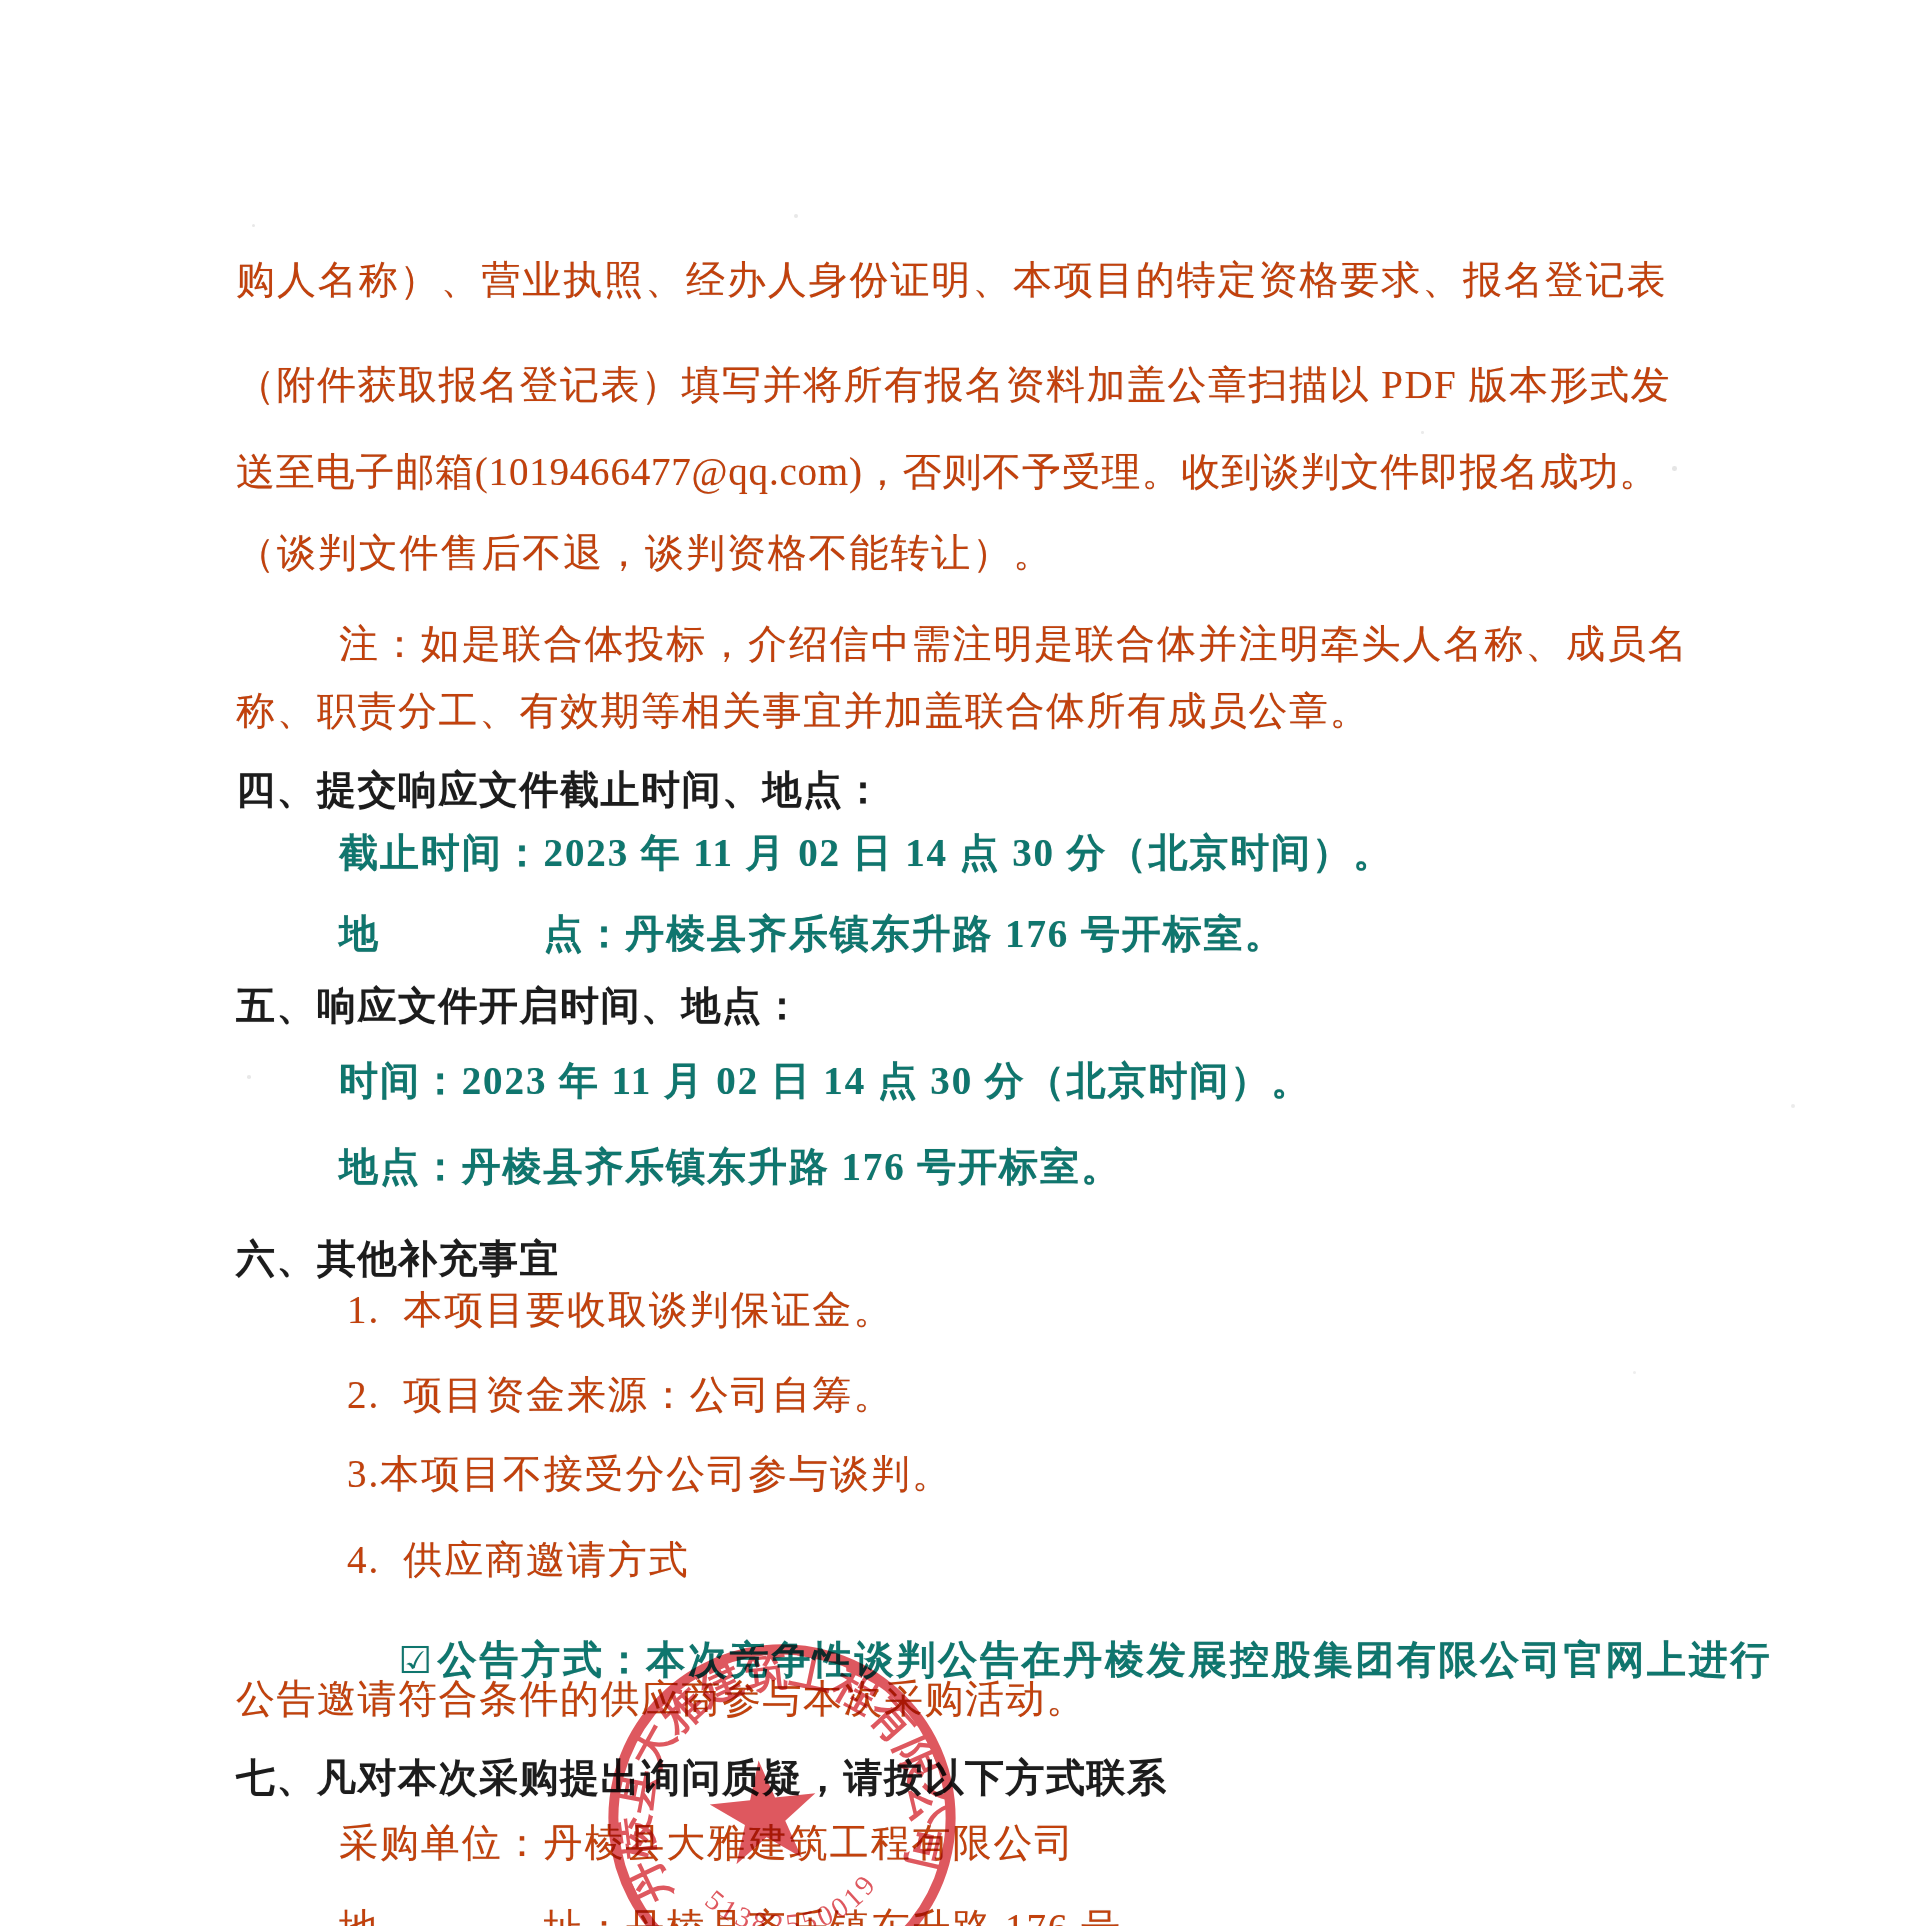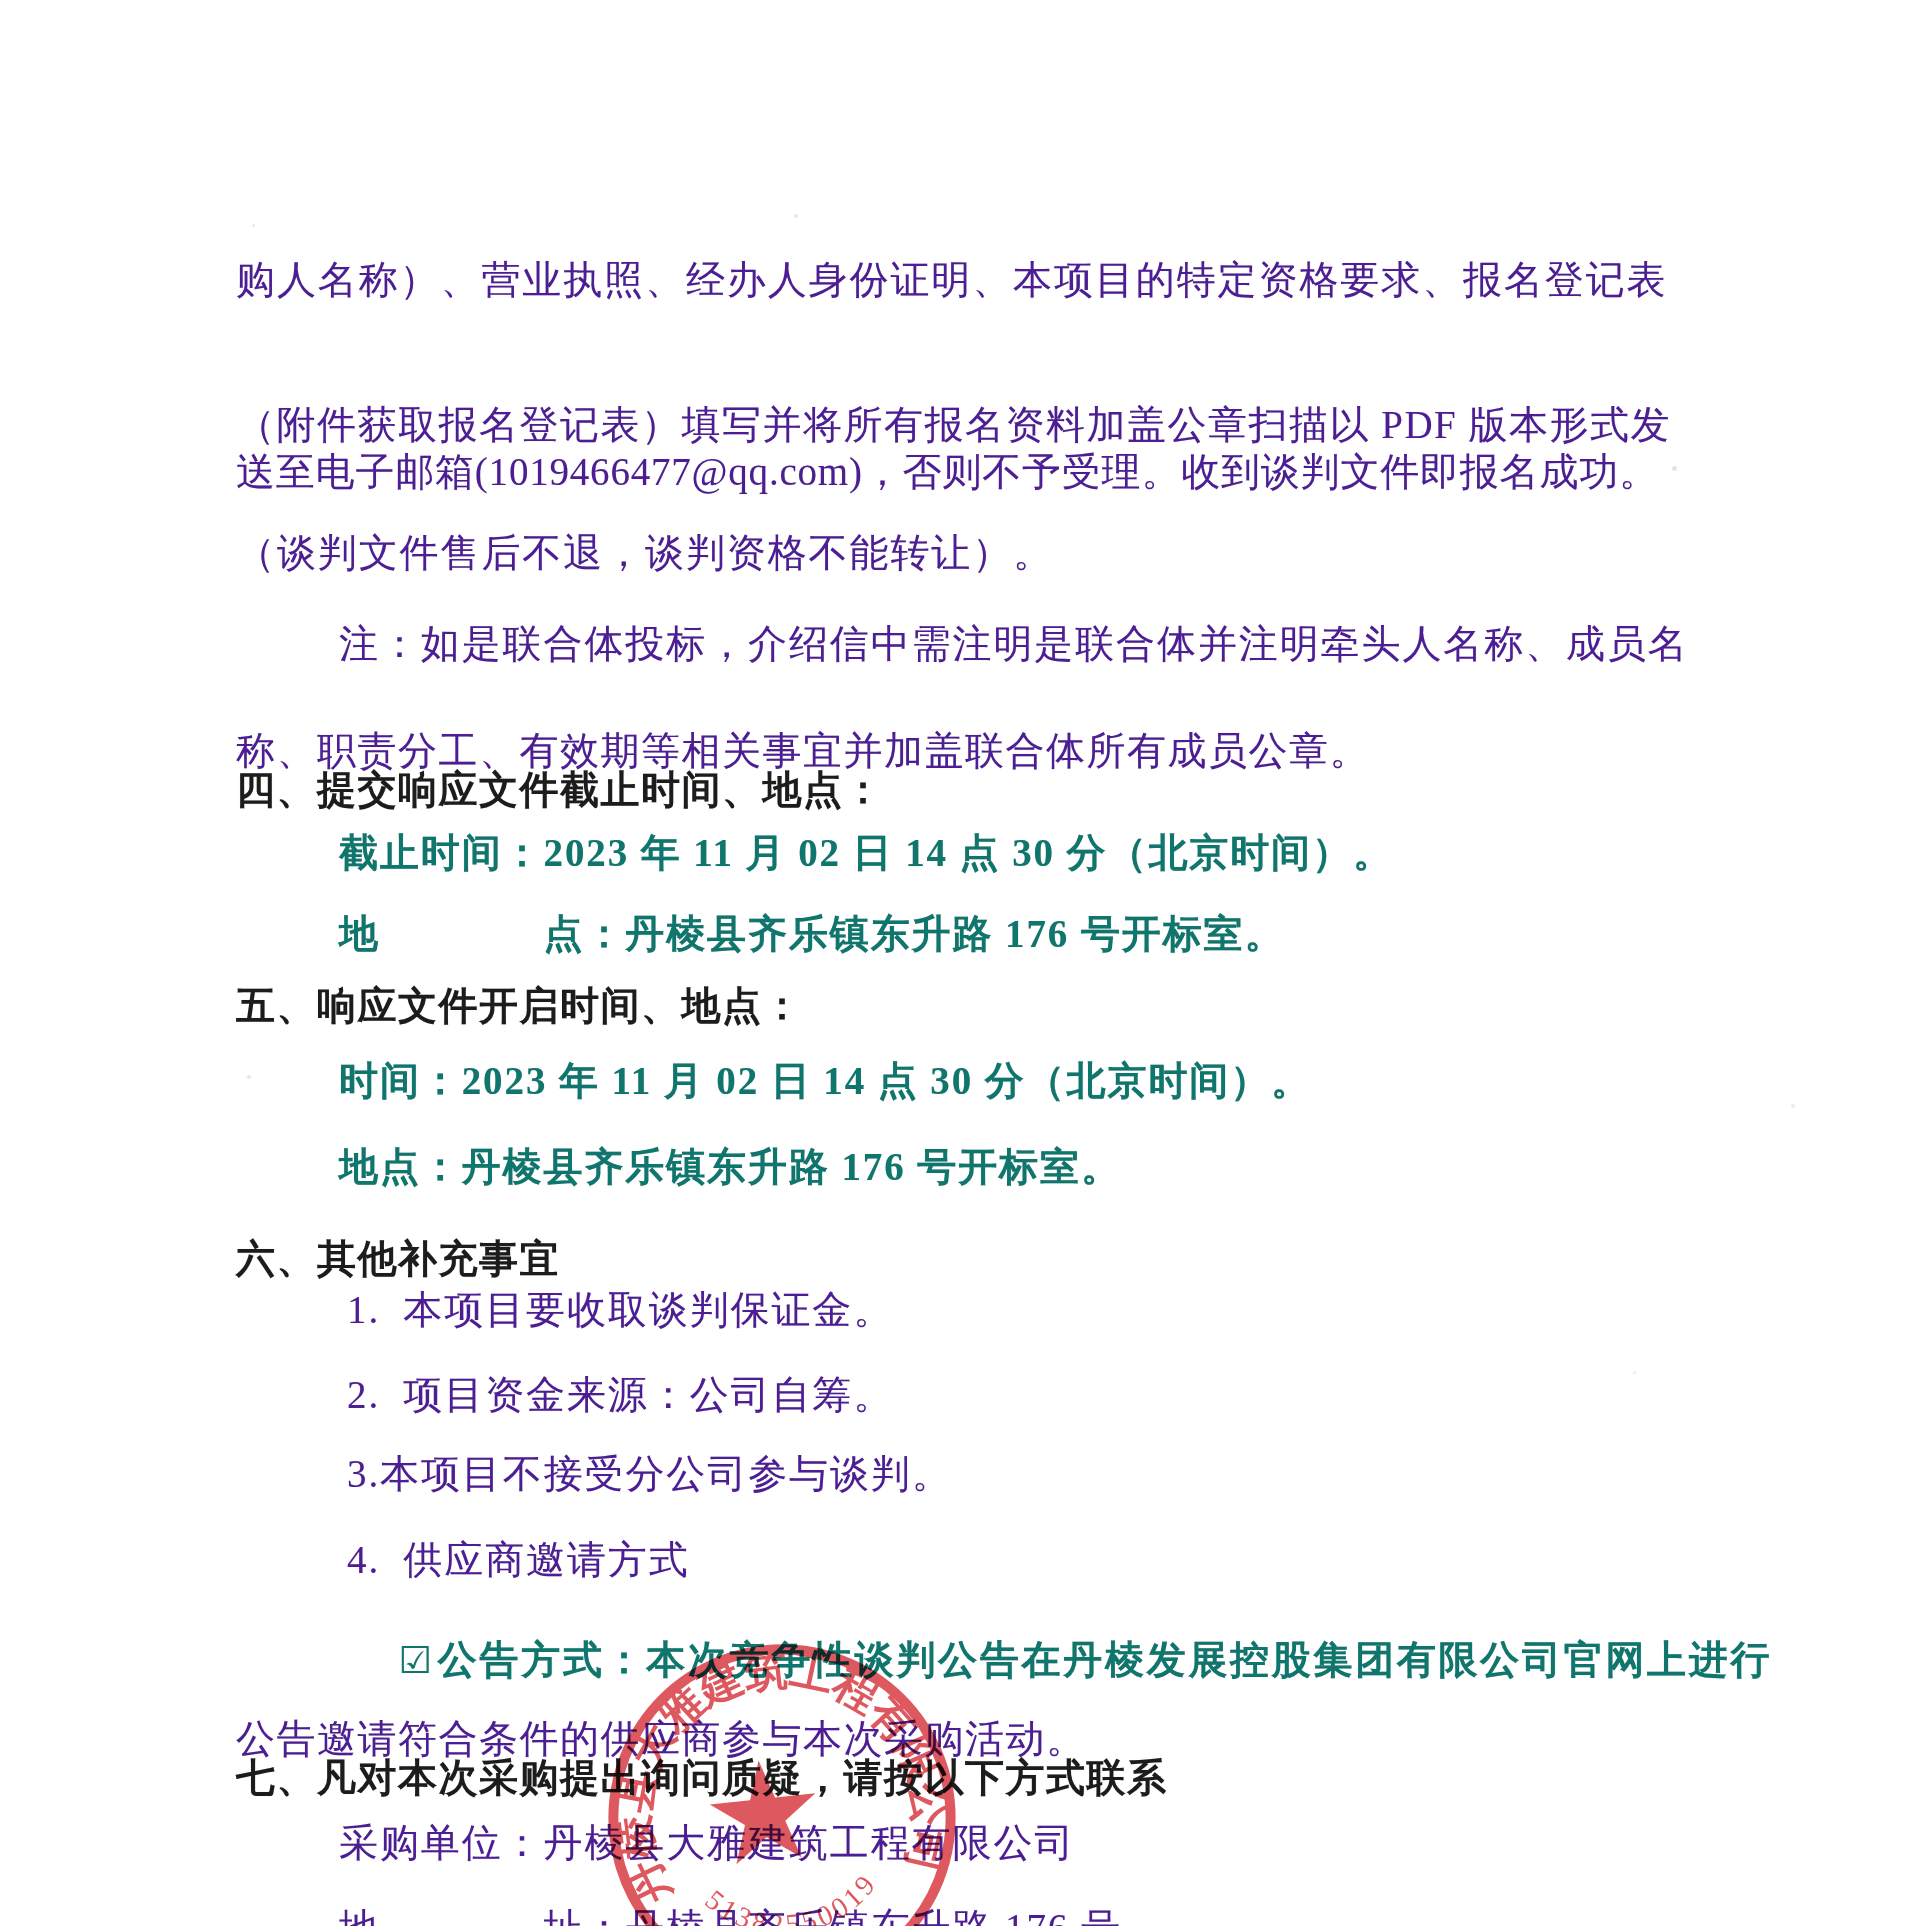--- a/index.html
+++ b/index.html
@@ -9,26 +9,26 @@
     background:#ffffff;
     overflow:hidden;
     font-family:"Liberation Serif", serif;
   }
   .ln{
     position:absolute;
     left:236px;
     font-size:39px;
     line-height:48px;
     letter-spacing:1.9px;
-    color:#4c1d95;
+    color:#c2410c;
     white-space:pre;
     text-shadow:0 0 0.8px rgba(30,30,30,.28);
   }
   .ls2{letter-spacing:0.8px;}
-  .ls4{letter-spacing:1.5px;margin-top:40px;}
+  .ls4{letter-spacing:1.5px;}
   .ls7{letter-spacing:2.7px;}
   .i1{left:339px;}
   .i2{left:347px;}
   .icb{left:349px;}
   .head{
     font-family:"Liberation Sans", sans-serif;
     font-weight:700;
     letter-spacing:1.5px;
     color:#1c1c1c;
     text-align:right;

